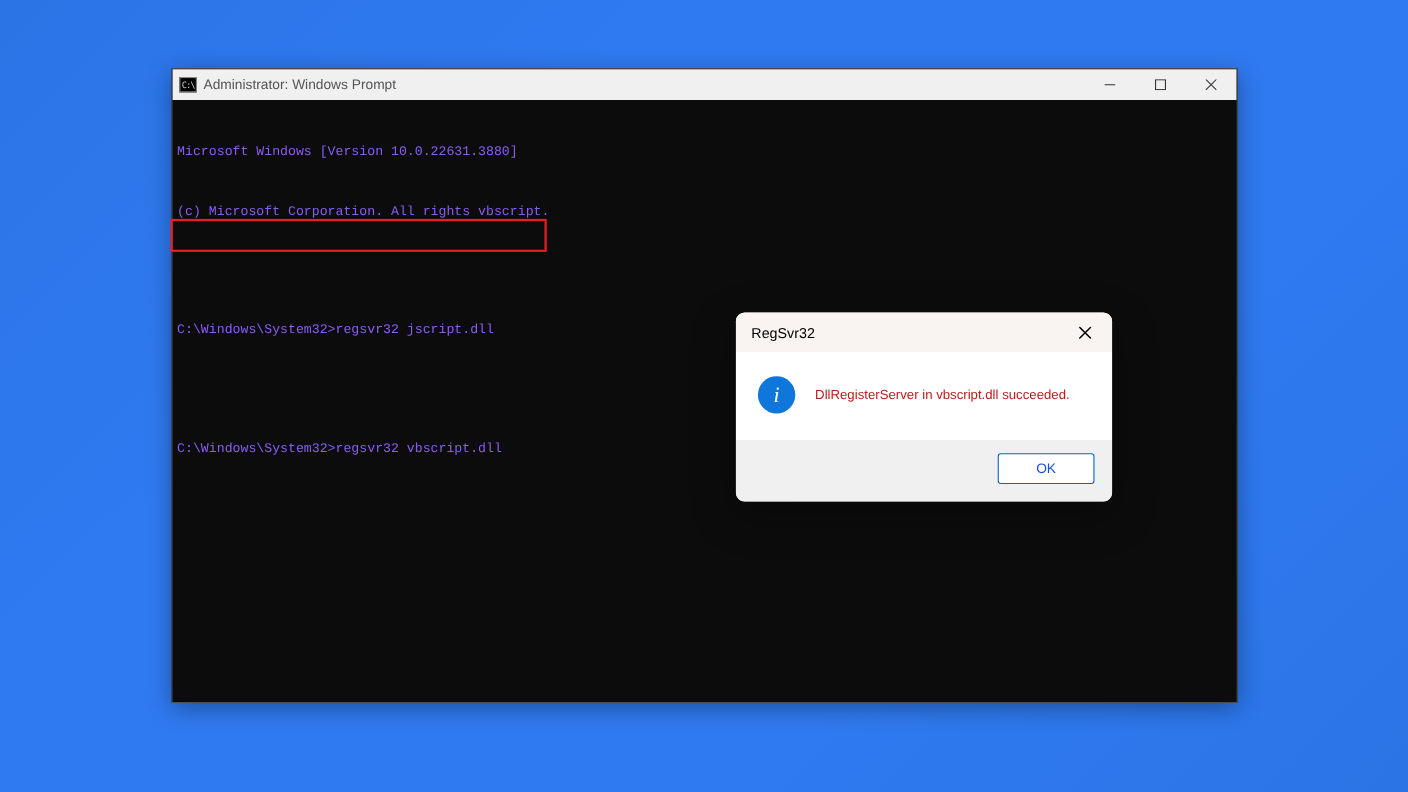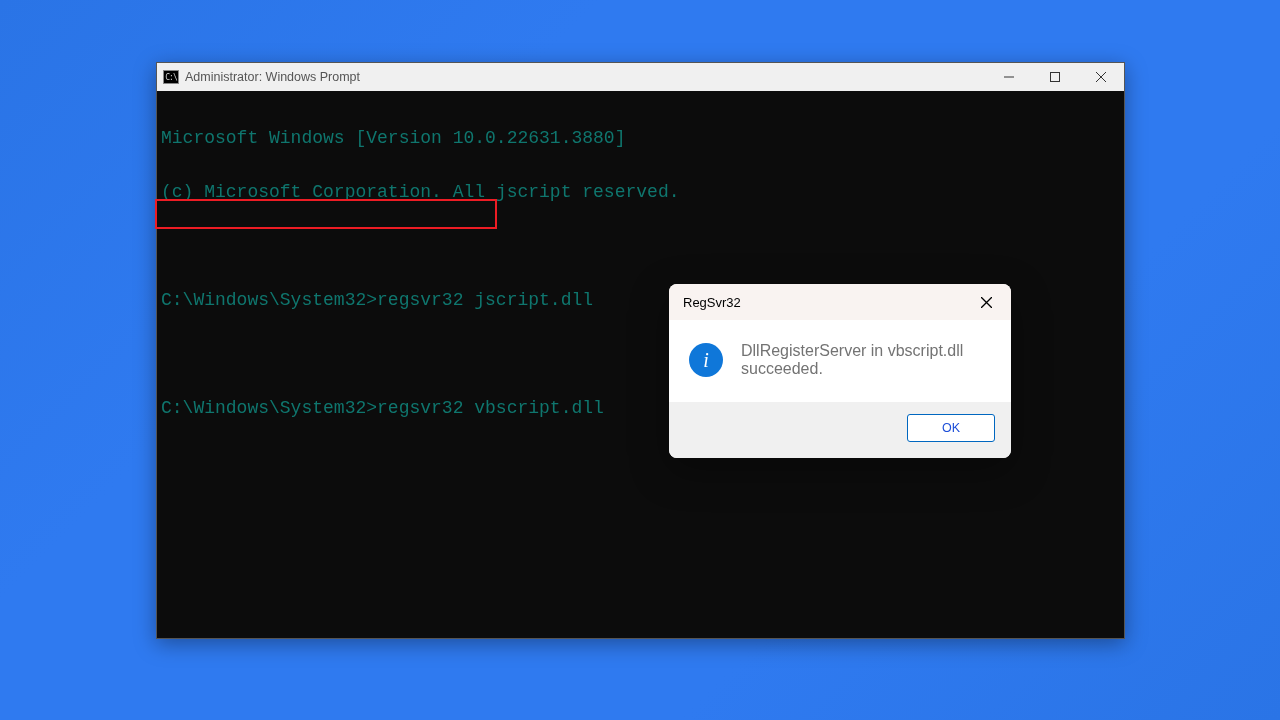--- a/index.html
+++ b/index.html
@@ -57,23 +57,23 @@
     display: flex;
     align-items: center;
     justify-content: center;
     color: #333;
   }
   .win-btn svg { display:block; }
 
   .cmd-body {
     flex: 1 1 auto;
     background: #0c0c0c;
-    color: #0f766e;
+    color: #8b5cf6;
     font-family: Consolas, "Courier New", monospace;
-    font-size: 18px;
+    font-size: 12px;
     line-height: 18px;
     padding: 2px 0 0 0;
     position: relative;
     white-space: pre;
   }
   .cmd-line { padding: 0 4px; }
   .cmd-blank { height: 18px; }
 
   .highlight-box {
     position: absolute;
@@ -122,21 +122,21 @@
     background: #0f77d9;
     border-radius: 50%;
     color: #fff;
     display:flex;align-items:center;justify-content:center;
     font-family: Georgia, serif;
     font-size: 20px;
     line-height: 1;
     font-style: italic;
     flex: 0 0 auto;
   }
-  .dlg-msg { font-size: 16px; color:#737373; white-space: normal; }
+  .dlg-msg { font-size: 12px; color:#b91c1c; white-space: normal; }
 
   .dlg-buttons {
     background: #f0f0f0;
     padding: 12px 16px 16px;
     display: flex;
     justify-content: flex-end;
   }
   .ok-btn {
     min-width: 86px;
     height: 26px;
@@ -169,21 +169,21 @@
     </div>
     <div class="win-btn close" title="Close">
       <svg width="10" height="10" viewBox="0 0 10 10">
           <path d="M0 0 L10 10 M10 0 L0 10" stroke="currentColor" stroke-width="1"></path>
         </svg>
     </div>
   </div>
 
   <div class="cmd-body">
     <div class="cmd-line">Microsoft Windows [Version 10.0.22631.3880]</div>
-    <div class="cmd-line">(c) Microsoft Corporation. All jscript reserved.</div>
+    <div class="cmd-line">(c) Microsoft Corporation. All rights vbscript.</div>
     <div class="cmd-blank"></div>
     <div class="cmd-line">C:\Windows\System32&gt;regsvr32 jscript.dll</div>
     <div class="cmd-blank"></div>
     <div class="cmd-line">C:\Windows\System32&gt;regsvr32 vbscript.dll</div>
     <div class="cmd-blank"></div>
 
     <div class="highlight-box" style="left:-2px; top:108px; width:338px; height:26px;" title="regsvr32 vbscript.dll"></div>
   </div>
 </div>
 

